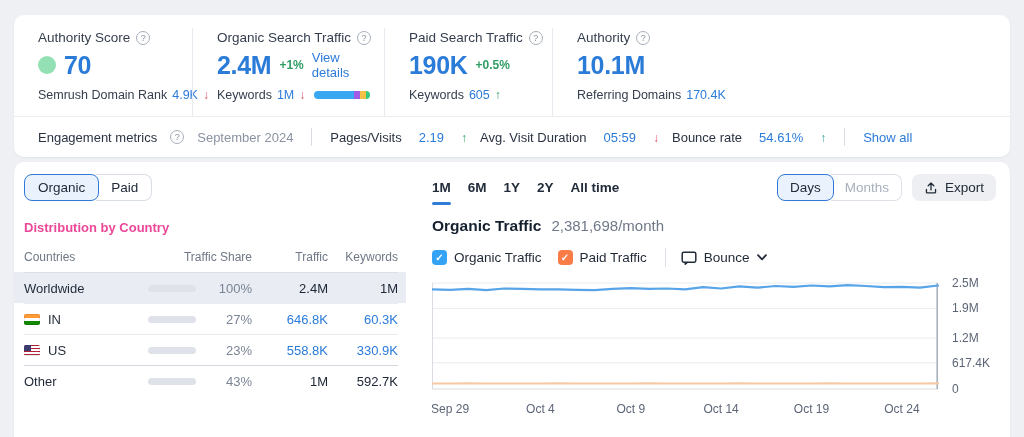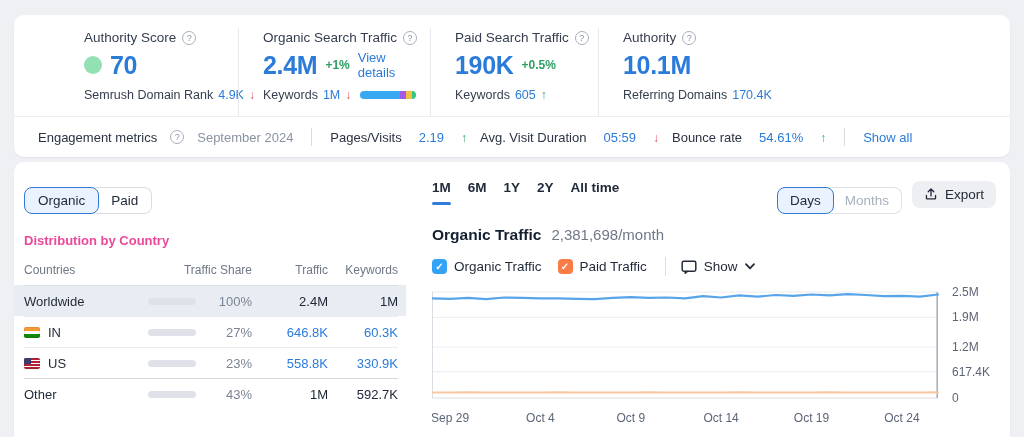--- a/index.html
+++ b/index.html
@@ -5,21 +5,21 @@
   * { margin:0; padding:0; box-sizing:border-box; }
   html,body { width:1024px; height:437px; overflow:hidden; background:#EEF0F4;
     font-family:"Liberation Sans", sans-serif; color:#1F2836; }
   .card { position:absolute; left:14px; width:996px; background:#fff; border-radius:10px;
     box-shadow:0 1px 2px rgba(25,32,45,.06); }
   .card-top { top:15px; }
   .card-main { top:162px; height:285px; border-radius:10px 10px 0 0; padding:12px 14px 0 10px;
     display:flex; gap:34px; }
 
   
-  .metrics { display:flex; padding-top:13px;margin-left:46px; }
+  .metrics { display:flex; padding-top:13px; }
   .metric { padding:2px 14px 14px 24px; }
   .metric.m1 { width:178px; } .metric.m2 { width:192px; } .metric.m3 { width:168px; }
   .metric + .metric { border-left:1px solid #E7EAEE; }
   .mlabel { font-size:13.5px; color:#353E4E; display:flex; align-items:center; gap:6px; white-space:nowrap; }
   .q-icon { width:14px; height:14px; border:1.2px solid #A7AFBB; border-radius:50%; color:#8A93A2;
     font-size:9px; display:inline-flex; align-items:center; justify-content:center; flex:none; }
   .q-icon::after { content:"?"; }
   .vrow { display:flex; align-items:center; gap:8px; margin-top:5px; height:30px; }
   .big { font-size:25px; font-weight:700; color:#2B7BD9; letter-spacing:-.3px; }
   .delta { font-size:12px; font-weight:700; color:#2E9E64; }
@@ -35,21 +35,21 @@
 
   
   .engage { border-top:1px solid #ECEEF1; height:41px; display:flex; align-items:center;
     padding:0 24px; gap:13px; font-size:13px; color:#2A3342; white-space:nowrap; }
   .muted { color:#8A93A2; }
   .pipe { width:1px; height:18px; background:#D9DDE3; margin:0 5px; }
   .stat { display:flex; align-items:center; gap:17px; }
 
   
   .left { width:374px; flex:none; }
-  .segwrap { display:inline-flex; align-items:center;margin-top:13px; }
+  .segwrap { display:inline-flex; align-items:center; }
   .tbtn { height:27px; padding:0 13px; font-size:13.5px; display:flex; align-items:center;
     background:#fff; border:1px solid #D9DEE5; color:#222B3A; cursor:pointer; }
   .tbtn.active { background:#EAF3FD; border:1.5px solid #3179D6; border-radius:8px; position:relative; z-index:2; }
   .tbtn.plain  { border-left:none; border-radius:0 8px 8px 0; margin-left:-3px; padding-left:15px; }
   .sec-title { margin-top:19px; font-size:13px; font-weight:700; color:#ec4899; }
   .grid { display:grid; grid-template-columns:124px 58px 46px 76px 70px; align-items:center; }
   .thead { margin-top:15px; font-size:12px; color:#6F7886; padding-bottom:8px; }
   .h-share { grid-column:2/4; text-align:right; }
   .tr { height:31px; border-top:1px solid #E9EBEF; font-size:13px; position:relative; }
   .tr.hl { background:#E9EDF3; box-shadow:-10px 0 0 #E9EDF3, 8px 0 0 #E9EDF3; border-top-color:#DCDFE5; }
@@ -291,21 +291,21 @@
       <span class="cb cb-blue"></span>
       <span class="leg-label">Organic Traffic</span>
       <span class="cb cb-orange"></span>
       <span class="leg-label">Paid Traffic</span>
       <span class="vdiv"></span>
       <span class="notes">
         <svg width="16" height="14" viewBox="0 0 16 14">
           <rect x="1.2" y="1.2" width="13.6" height="10" rx="1.6" fill="none" stroke="#222B3A" stroke-width="1.5"></rect>
           <path d="M4.2 11.2 v2 l2.4 -2" fill="none" stroke="#222B3A" stroke-width="1.5" stroke-linejoin="round"></path>
         </svg>
-        <span>Show</span>
+        <span>Bounce</span>
         <svg width="10" height="7" viewBox="0 0 10 7">
           <path d="M1 1.2 L5 5.4 L9 1.2" fill="none" stroke="#222B3A" stroke-width="1.8" stroke-linecap="round" stroke-linejoin="round"></path>
         </svg>
       </span>
     </div>
 
     <svg id="traffic-chart" width="566" height="150" viewBox="0 0 566 150">
         <line x1="0" x2="506" y1="8.0" y2="8.0" stroke="#EAECEF"></line>
         <text x="520" y="12" font-size="12" fill="#5C6576" font-family="Liberation Sans,sans-serif">2.5M</text>
         <line x1="0" x2="506" y1="33.4" y2="33.4" stroke="#EAECEF"></line>

